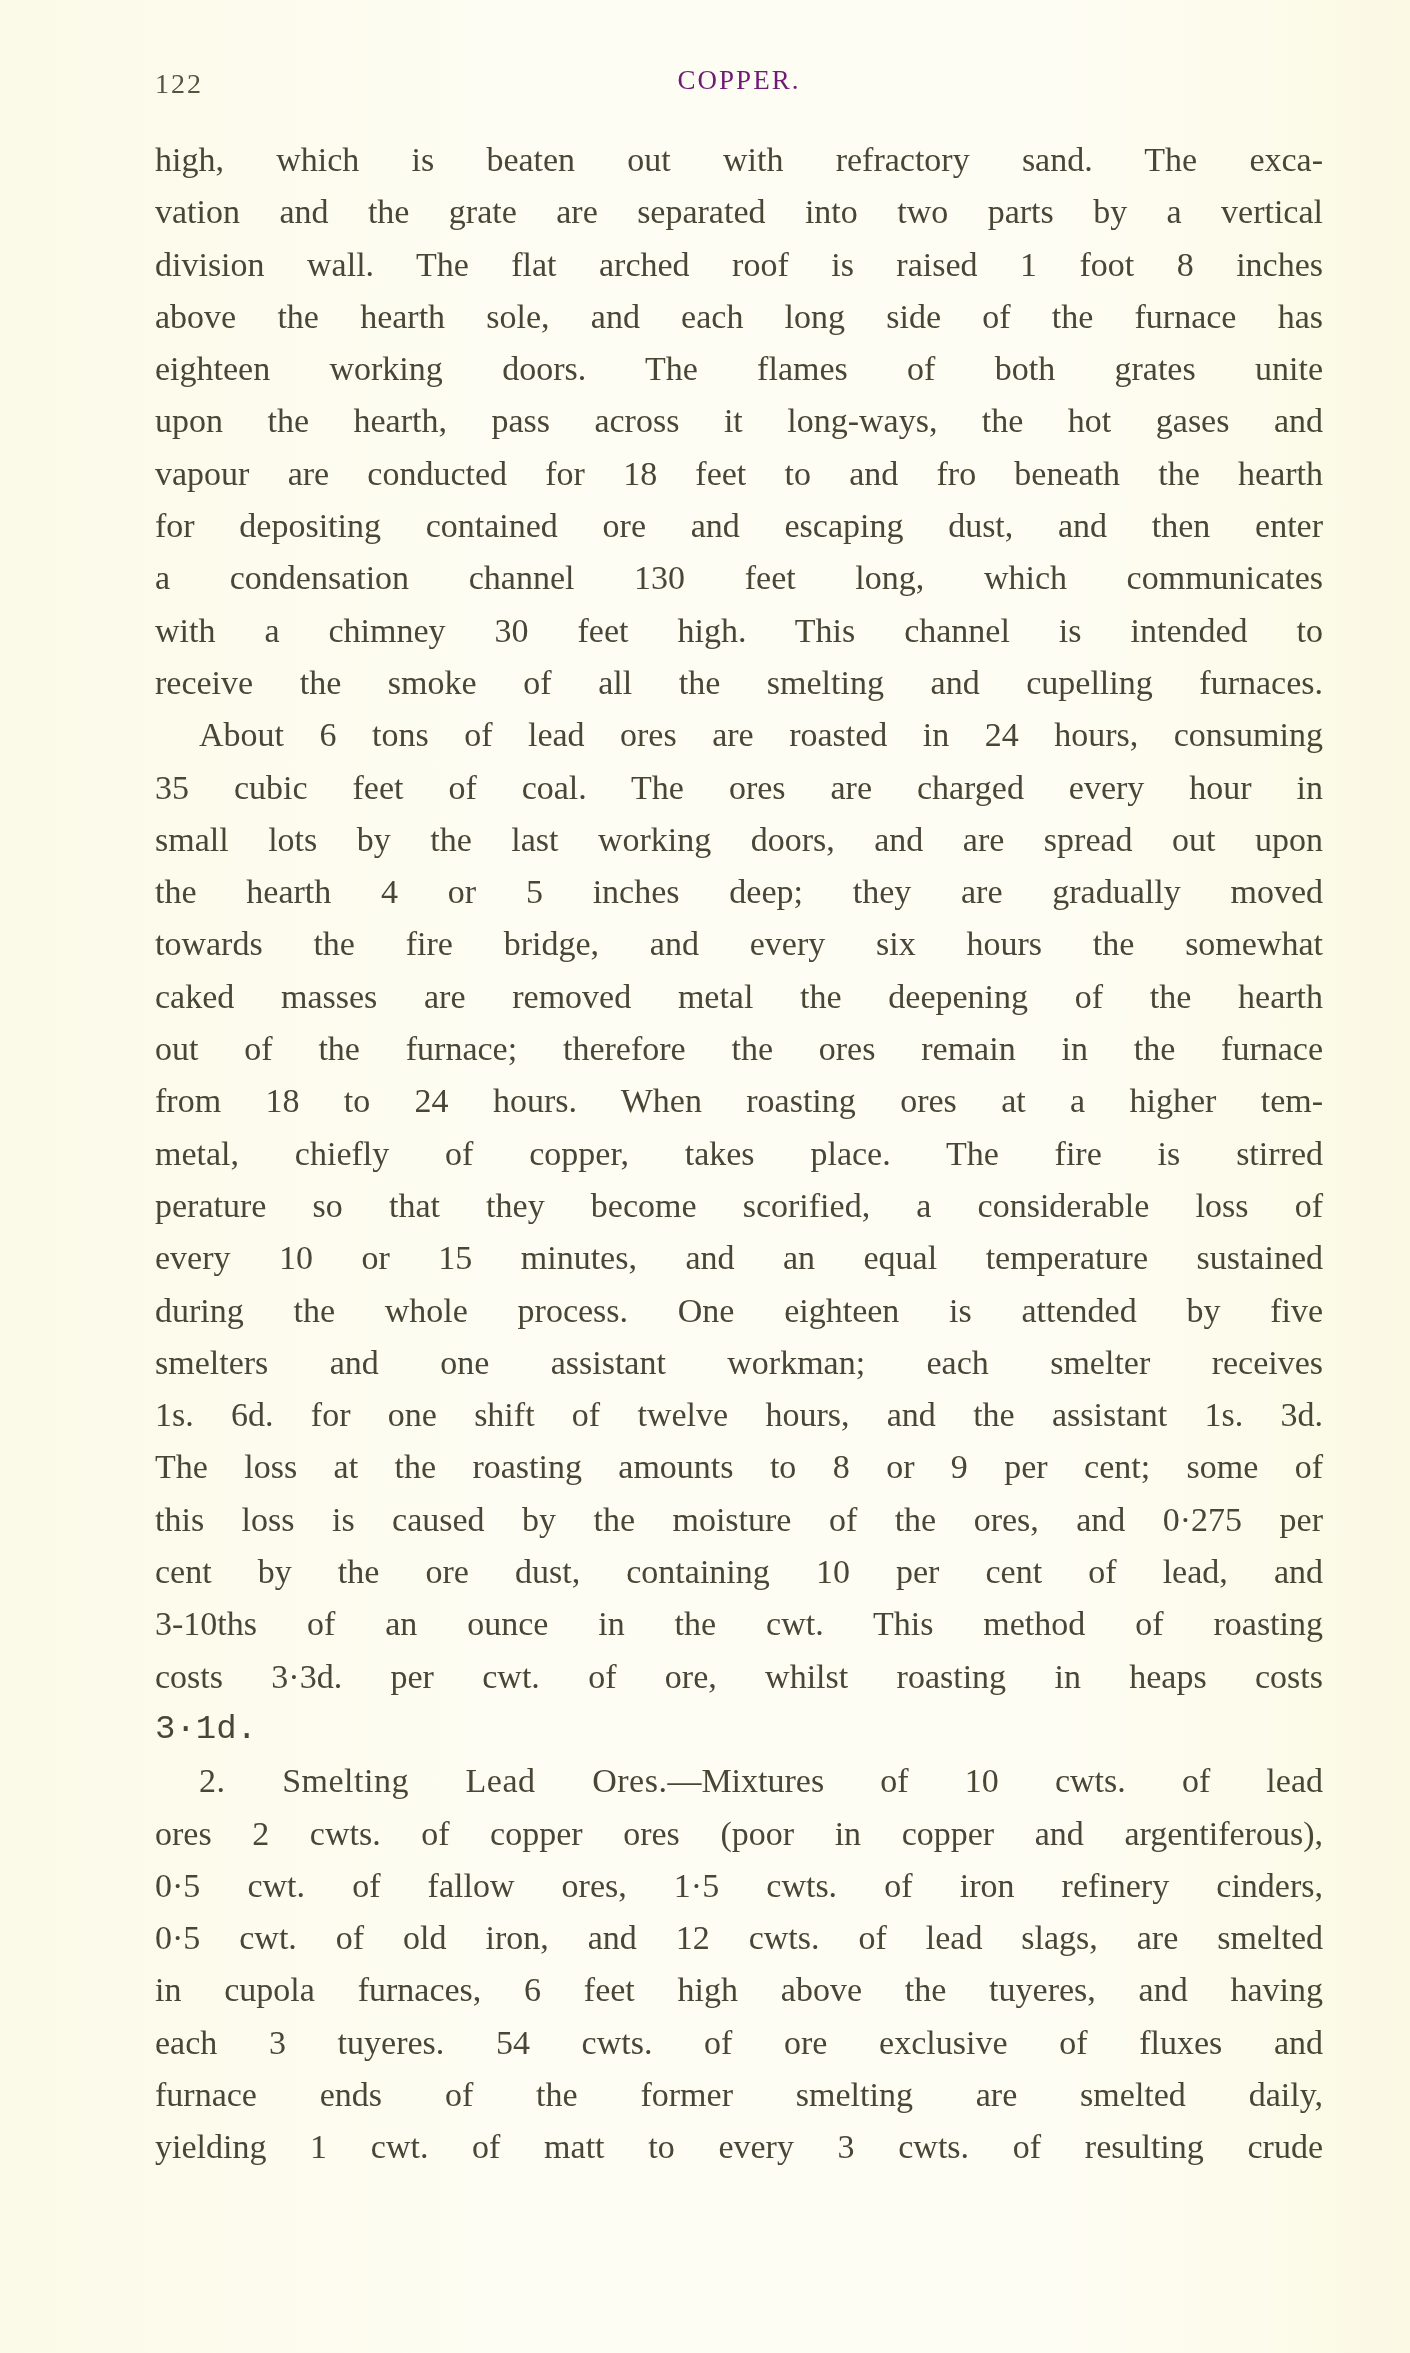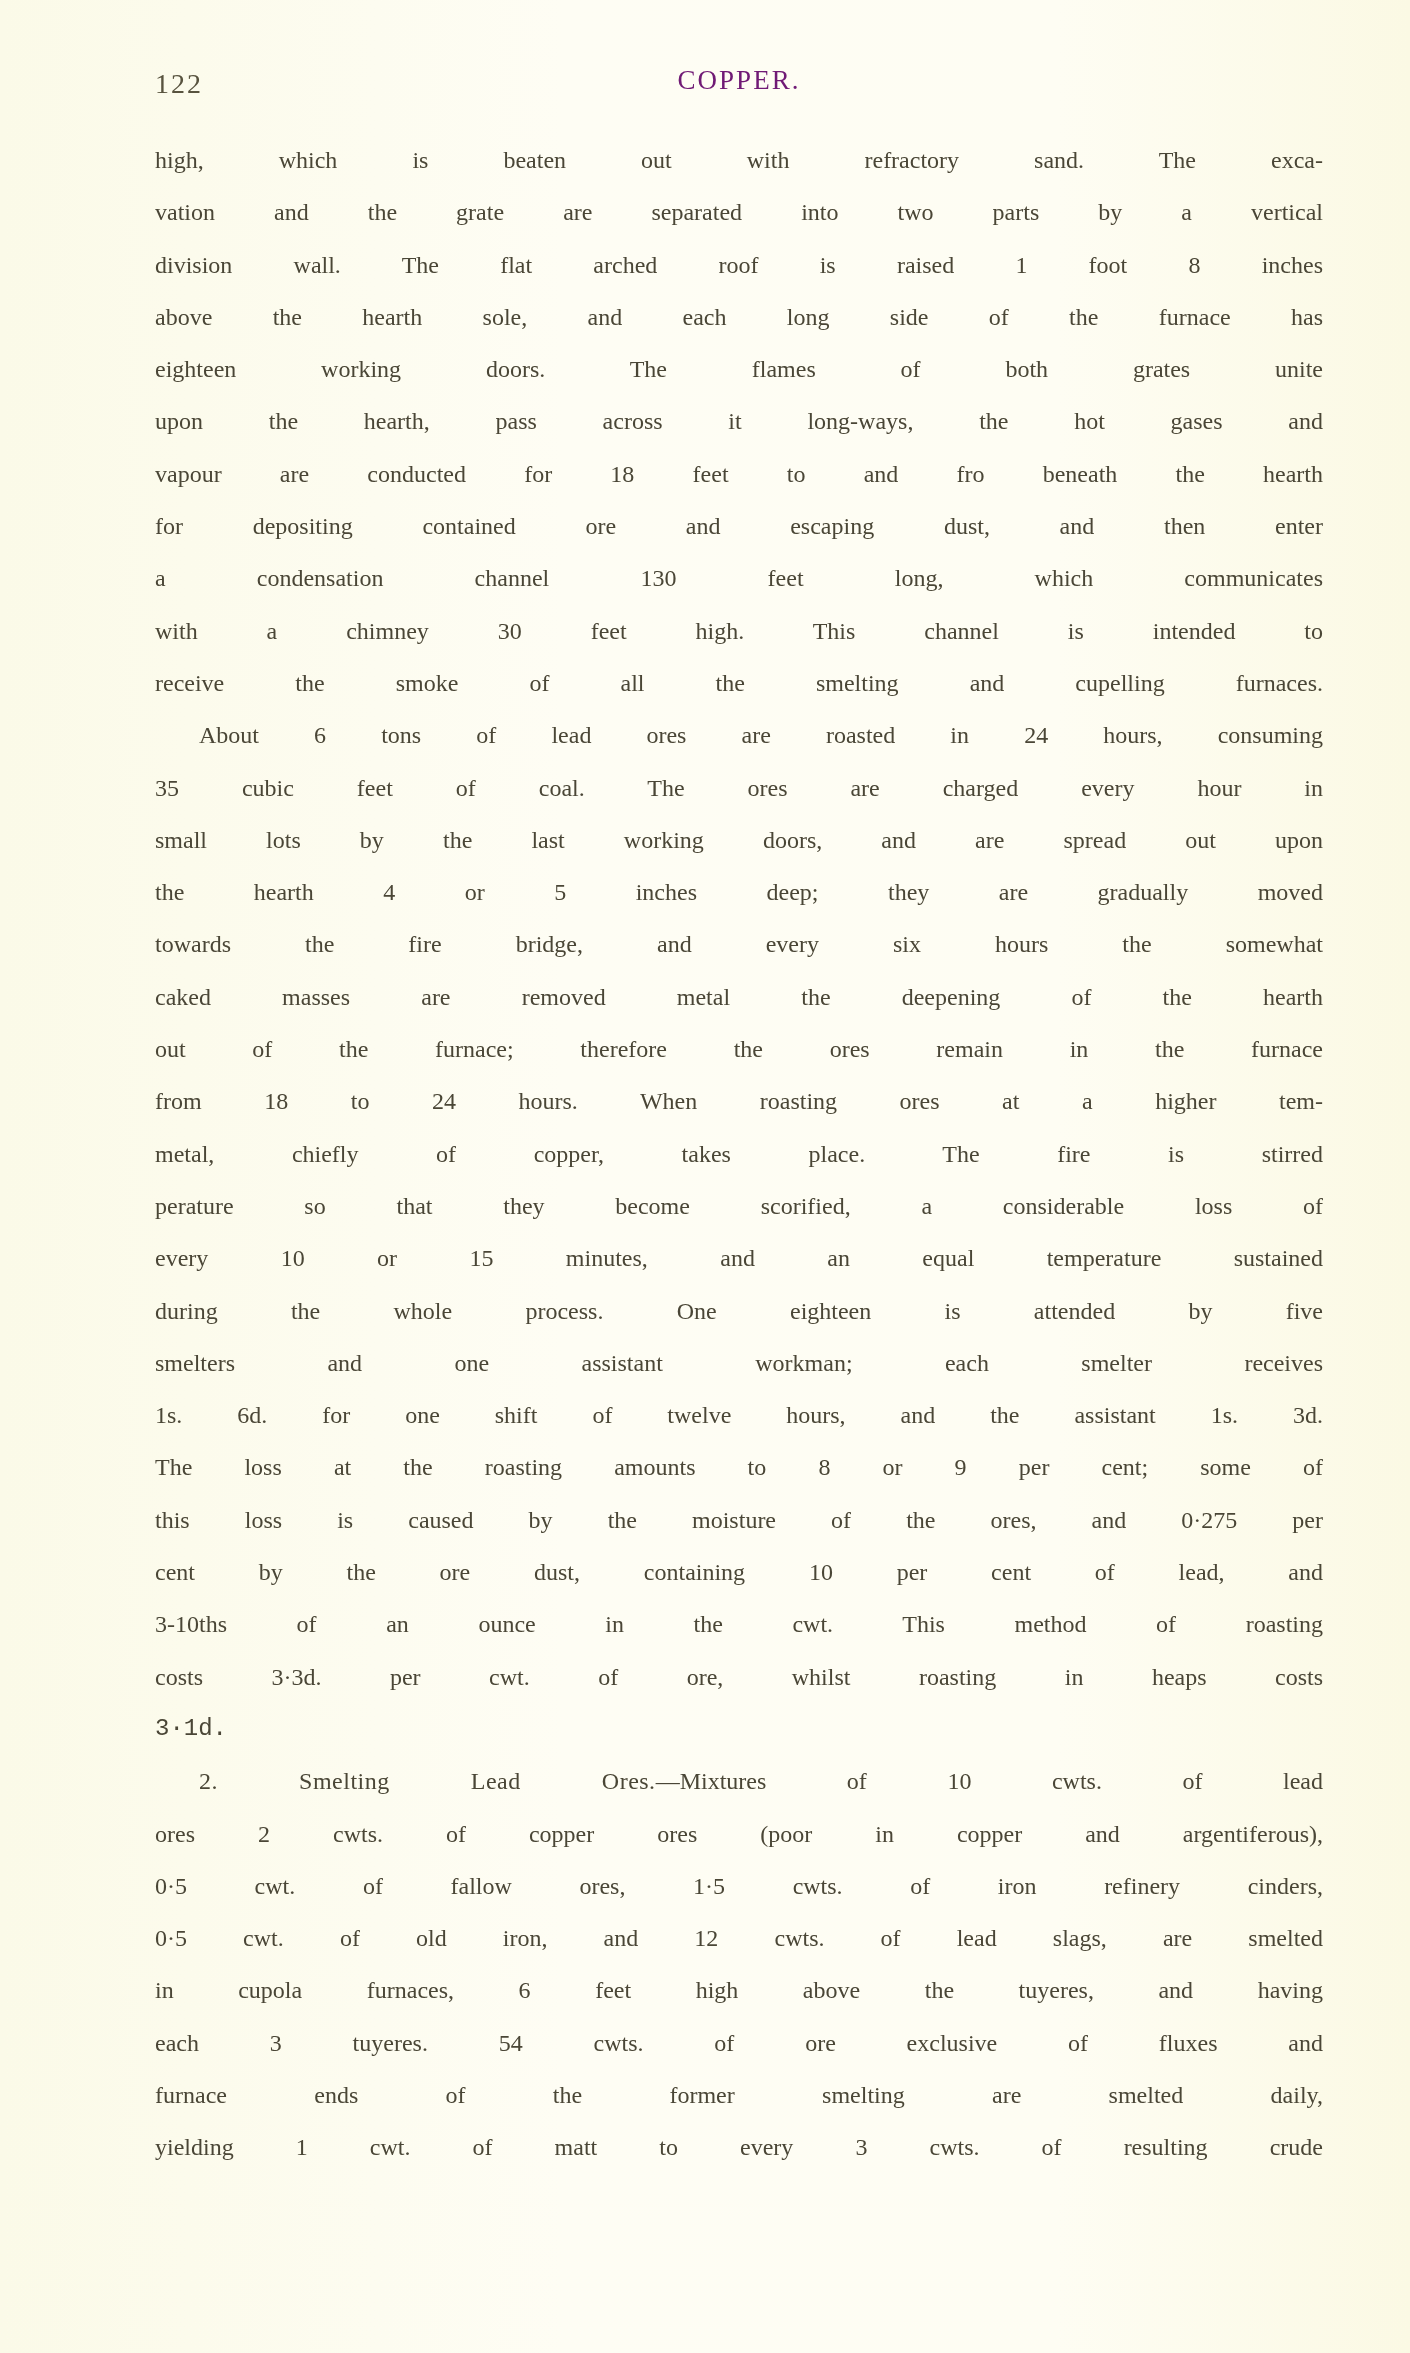--- a/index.html
+++ b/index.html
@@ -39,21 +39,21 @@
       position: absolute;
       left: 0;
       right: 0;
       top: 5px;
       text-align: center;
       font-size: 27px;
       letter-spacing: 2px;
       color: #701a75;
     }
     .body-text {
-      font-size: 24px;
+      font-size: 34px;
       line-height: 52.3px;
       text-align: justify;
       text-align-last: auto;
     }
     .line {
       display: block;
       white-space: nowrap;
       text-align: justify;
       text-align-last: justify;
       height: 52.3px;

